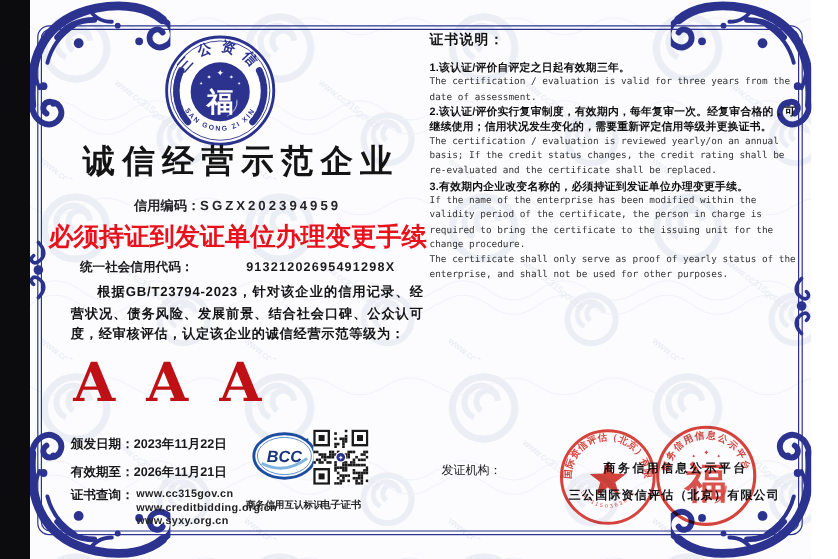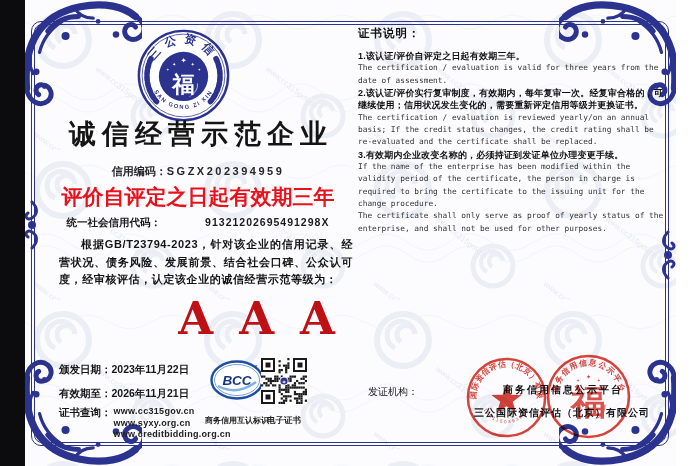--- a/index.html
+++ b/index.html
@@ -22,21 +22,21 @@
   .badge{left:112px;top:29px;width:93px;height:93px;}
   .title{left:10px;top:116px;width:326px;text-align:center;font-family:"DejaVu Serif","Liberation Serif",serif;
          font-weight:700;font-size:27px;letter-spacing:6px;text-indent:6px;color:#141414;white-space:nowrap;}
   .credit-row{left:10px;top:164px;width:326px;text-align:center;font-size:11px;font-weight:700;color:#25252a;}
   .credit-row .val{letter-spacing:2.5px;text-align:center;}
   .company{left:5px;top:183px;width:336px;text-align:center;font-size:21px;font-weight:800;color:#e8121c;white-space:nowrap;}
   .uscc-row{left:10px;top:216px;width:326px;text-align:center;font-size:10.5px;font-weight:700;color:#1b1b1e;}
   .uscc-row .val{letter-spacing:1px;margin-left:44px;}
   .statement{left:34px;top:236px;width:294px;font-size:11px;font-weight:700;color:#141416;
              line-height:17.6px;text-align:justify;text-indent:2em;letter-spacing:0.6px;}
-  .grade{left:10px;top:292px;width:326px;text-align:right;font-family:"DejaVu Serif","Liberation Serif",serif;
+  .grade{left:10px;top:292px;width:326px;text-align:left;font-family:"DejaVu Serif","Liberation Serif",serif;
          font-weight:700;font-size:45px;color:#bf1016;letter-spacing:26px;text-indent:26px;}
   .info-row{left:34px;font-size:10.5px;font-weight:700;color:#18181b;white-space:nowrap;}
   .r1{top:363px;} .r2{top:387px;}
   .query-row{left:34px;top:406px;display:flex;gap:2px;}
   .query-row .lbl{font-size:10.5px;font-weight:700;color:#18181b;white-space:nowrap;}
   .urls div{font-size:9px;font-weight:700;color:#222;line-height:11.6px;letter-spacing:0.3px;}
   .bcc{left:185px;top:359px;width:54px;height:42px;}
   .bcc-caption{left:166px;top:415px;width:92px;text-align:center;font-size:8px;color:#222;font-weight:700;}
   .qr{left:236px;top:358px;width:46px;height:46px;}
   .qr-caption{left:232px;top:415px;width:54px;text-align:center;font-size:8.5px;color:#222;font-weight:700;}
@@ -196,43 +196,43 @@
     </g>
     <path d="M58 70 a10 10 0 0 0 7 -11 M56 73 a14 14 0 0 0 9 -15" fill="none" stroke="#ffffff" stroke-width="0.8" opacity="0.5"></path>
   </svg>
 
   <div class="abs title">诚信经营示范企业</div>
 
   <div class="abs credit-row">
     <span>信用编码：</span><span class="val">SGZX202394959</span>
   </div>
 
-  <div class="abs company">评价自评定之日起有效期三年</div>
+  <div class="abs company">必须持证到发证单位办理变更手续</div>
 
   <div class="abs uscc-row">
     <span>统一社会信用代码：</span><span class="val">91321202695491298X</span>
   </div>
 
   <div class="abs statement">根据GB/T23794-2023，针对该企业的信用记录、经营状况、债务风险、发展前景、结合社会口碑、公众认可度，经审核评估，认定该企业的诚信经营示范等级为：</div>
 
   <div class="abs grade">AAA</div>
 
   <div class="abs info-row r1">
     <span>颁发日期：</span><span>2023年11月22日</span>
   </div>
   <div class="abs info-row r2">
     <span>有效期至：</span><span>2026年11月21日</span>
   </div>
   <div class="abs query-row">
     <span class="lbl">证书查询：</span>
     <div class="urls">
 
     <div>www.cc315gov.cn</div>
+        <div>www.creditbidding.org.cn</div>
         <div>www.syxy.org.cn</div>
-        <div>www.creditbidding.org.cn</div>
       </div>
   </div>
 
   <svg class="abs bcc" viewBox="0 0 54 42">
     <ellipse cx="27" cy="21" rx="25.5" ry="18.5" fill="#ffffff" stroke="#1d4ea0" stroke-width="2.4"></ellipse>
     <ellipse cx="27" cy="21" rx="22.5" ry="15.5" fill="none" stroke="#5a8cc8" stroke-width="0.8"></ellipse>
     <path d="M8 27 q19 10 38 -4" fill="none" stroke="#7fb3e0" stroke-width="2.4"></path>
     <text x="27" y="26" text-anchor="middle" font-size="13.5" font-weight="bold" font-style="italic" fill="#16357c">BCC</text>
     <text x="45" y="10" font-size="6" fill="#16357c">*</text>
   </svg>

